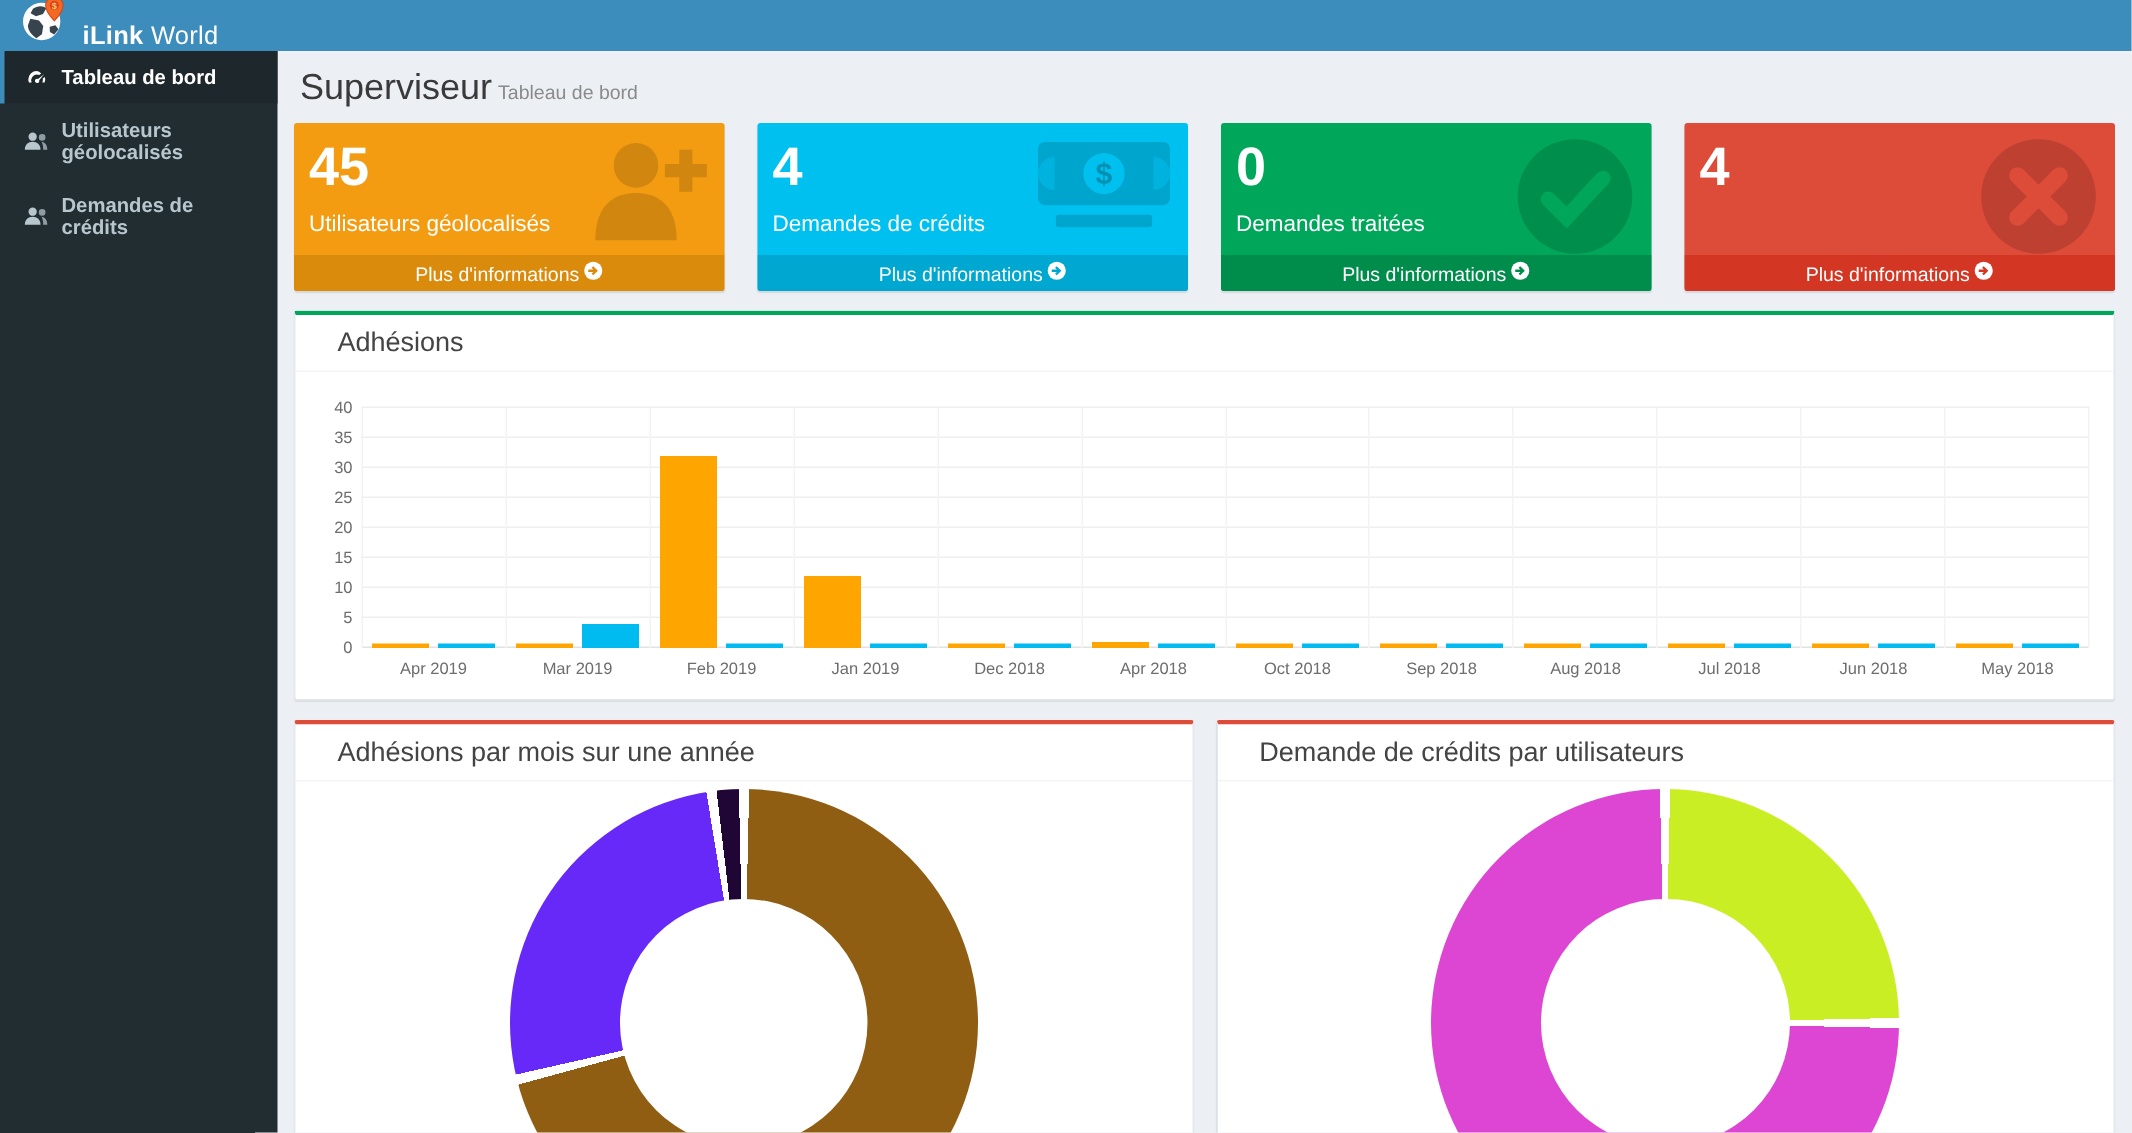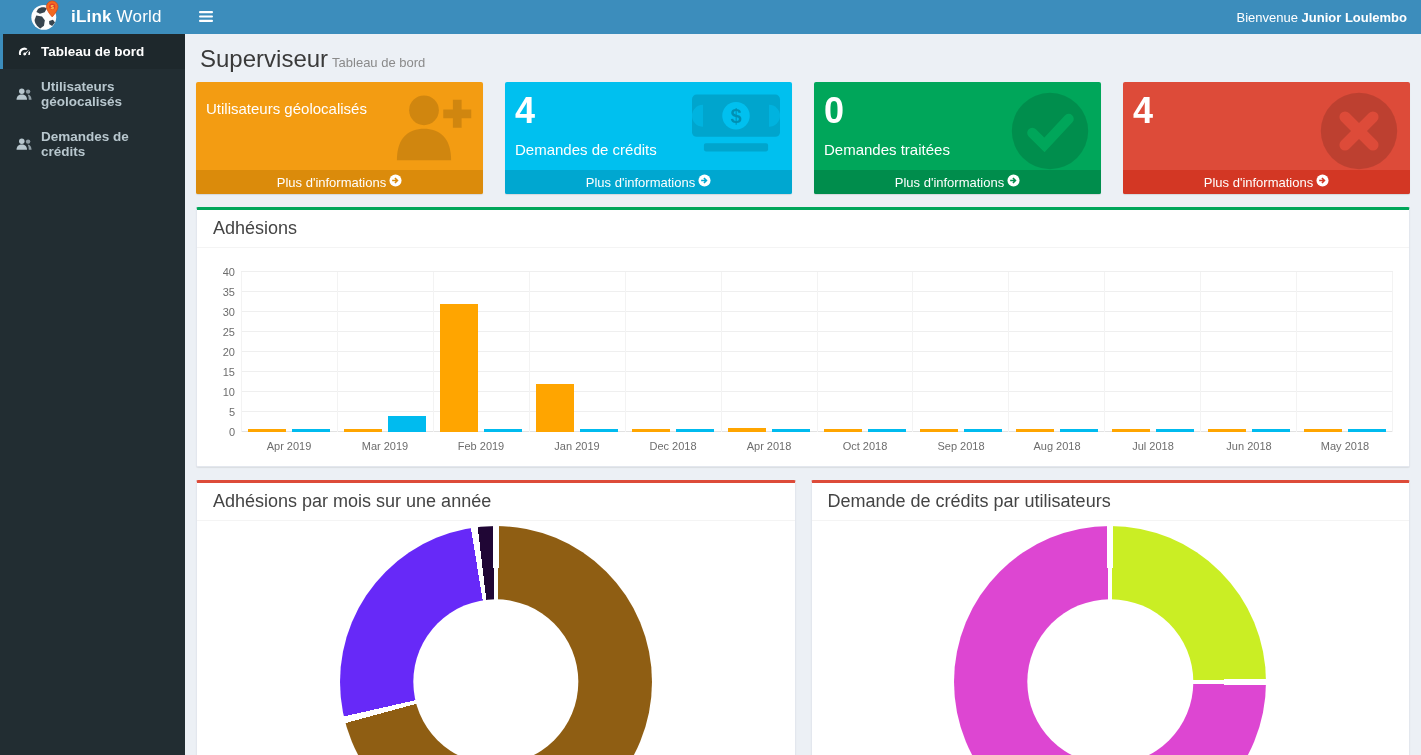--- a/index.html
+++ b/index.html
@@ -1,21 +1,21 @@
 <!DOCTYPE html>
 <html><head>
 <meta charset="utf-8">
 <style>
   * { margin:0; padding:0; box-sizing:border-box; }
   html,body { width:1421px; height:755px; overflow:hidden;
     font-family:"Liberation Sans", sans-serif; background:#ecf0f5; }
 
   
   .navbar { position:absolute; top:0; left:0; right:0; height:34px; background:#3c8dbc; display:flex; z-index:30; }
-  .brand { width:185px; height:34px; background:#3c8dbc; color:#fff; display:flex; align-items:center; gap:9px; padding-left:30px; cursor:pointer; }
+  .brand { width:185px; height:34px; background:#3c8dbc; color:#fff; display:flex; align-items:flex-end; gap:9px; padding-left:14px; cursor:pointer; }
   .brand .logo { flex:0 0 auto; margin-top:2px; }
   .brand-text { font-size:17px; letter-spacing:.2px; white-space:nowrap; }
   .brand-text b { font-weight:700; }
   .brand-text span.light { font-weight:400; }
   .nav-right { flex:1; display:flex; align-items:center; justify-content:space-between; }
   .hamburger { width:42px; height:34px; display:flex; align-items:center; justify-content:center; cursor:pointer; }
   .welcome { color:#fff; font-size:13px; padding-right:14px; }
   .welcome b { font-weight:700; }
 
   
@@ -36,21 +36,21 @@
   .small-box { border-radius:2px; overflow:hidden; position:relative; color:#fff; box-shadow:0 1px 1px rgba(0,0,0,.1); }
   .sb-body { position:relative; height:88px; padding:8px 10px; }
   .sb-num { font-size:36px; font-weight:700; line-height:1.15; }
   .sb-label { font-size:15px; margin-top:10px; }
   .sb-icon { position:absolute; right:10px; top:8px; }
   .sb-footer { display:flex; align-items:center; justify-content:center; gap:3px; font-size:13px; height:24px; color:#fff; cursor:pointer; text-decoration:none; }
 
   
   .box { background:#fff; border:1px solid #e3e7ee; border-top:3px solid #00a65a; border-radius:2px; box-shadow:0 1px 1px rgba(0,0,0,.08); margin-top:13px; }
   .box.danger { border-top-color:#dd4b39; }
-  .box-header { padding:8px 16px; font-size:18px; color:#444; border-bottom:1px solid #f4f4f4; }
+  .box-header { padding:8px 28px; font-size:18px; color:#444; border-bottom:1px solid #f4f4f4; }
   .box-body { padding:10px; }
 
   
   #bar-chart { position:relative; height:198px; }
   .gridline { position:absolute; left:34px; right:6px; height:1px; background:#efefef; }
   .gridline.base { background:#e2e2e2; }
   .ytick { position:absolute; left:0; width:28px; text-align:right; font-size:11px; color:#6d6d6d; }
   .cells { position:absolute; left:34px; right:6px; bottom:24px; height:160px; display:flex; border-right:1px solid #f3f3f3; }
   .cell { flex:1; border-left:1px solid #f3f3f3; display:flex; align-items:flex-end; justify-content:center; gap:6px; }
   .bar { width:38px; }
@@ -74,36 +74,20 @@
         <path d="M9 10c3-2.4 7.5-2.6 10-.4l-2.5 4.2-5.3 1.8-4-2.2z" fill="#37444e"></path>
         <path d="M7 17.5l6.5 1.2 3.2 4.2-1 6.2-4.2 3c-3.2-2.2-6.3-5.6-6.3-9.6z" fill="#37444e"></path>
         <path d="M21.5 23.5l4.3-1.2 2.3 3-3.2 4-3.2-2z" fill="#37444e"></path>
         <path d="M25 1c-3.6 0-6.5 2.9-6.5 6.5C18.5 12.2 25 19 25 19s6.5-6.8 6.5-11.5C31.5 3.9 28.6 1 25 1z" fill="#f26a21" stroke="#d84315" stroke-width=".8"></path>
         <circle cx="25" cy="7.4" r="3.4" fill="#e23e2b"></circle>
         <text x="25" y="9.8" font-size="6.8" font-weight="bold" fill="#ffd54f" text-anchor="middle" font-family="Liberation Sans, sans-serif">$</text>
       </svg>
     </span>
     <span class="brand-text"><b>iLink</b> <span class="light">World</span></span>
   </div>
-  <div class="nav-right">
-    <div class="hamburger">
-      <span>
-        <svg width="14" height="11" viewBox="0 0 14 11">
-            <g fill="#fff">
-              <rect width="14" height="2.2" rx="1"></rect>
-              <rect y="4.4" width="14" height="2.2" rx="1"></rect>
-              <rect y="8.8" width="14" height="2.2" rx="1"></rect>
-            </g>
-          </svg>
-      </span>
-    </div>
-    <div class="welcome">
-      <span>Bienvenue</span> <b>Junior Loulembo</b>
-    </div>
-  </div>
 </div>
 
 <div class="sidebar" id="sidebar">
     <div class="side-item active">
       <span class="ic">
         <svg viewBox="0 0 16 16" width="15" height="15" fill="currentColor">
           <path d="M8 3.6A6 6 0 0 0 2 9.6c0 .8.15 1.5.45 2.2h1.9A4.1 4.1 0 0 1 8 6.1c.6 0 1.2.13 1.7.37l1.5-1.2A6 6 0 0 0 8 3.6z"></path>
           <path d="M13.2 5.9l-4.3 3.3a1.55 1.55 0 1 0 .85 1l3.45-4.3z"></path>
           <path d="M13.55 11.8c.3-.7.45-1.4.45-2.2 0-.6-.1-1.2-.3-1.8l-1.45 1.1c.1.3.1.5.1.7 0 .8-.1 1.5-.4 2.2z"></path>
         </svg>
@@ -137,20 +121,21 @@
 <div class="main">
 
   <div class="page-head">
     <h1>Superviseur</h1>
     <span class="sub">Tableau de bord</span>
   </div>
 
   <div class="boxes-row" id="info-boxes">
       <div class="small-box" style="background: rgb(243, 156, 18);">
         <div class="sb-body">
+          <div class="sb-num">45</div>
           <div class="sb-label">Utilisateurs géolocalisés</div>
           <span class="sb-icon"><svg viewBox="0 0 96 82" width="84" height="72">
               <g fill="rgba(0,0,0,0.14)">
                 <circle cx="40" cy="23" r="17"></circle>
                 <path d="M9 80C9 54 22.5 44 40 44s31 10 31 36z"></path>
                 <path d="M62 22h11V11h10v11h11v10H83v11H73V32H62z"></path>
               </g>
             </svg></span>
         </div>
         <a class="sb-footer" style="background:#db8b0b">

